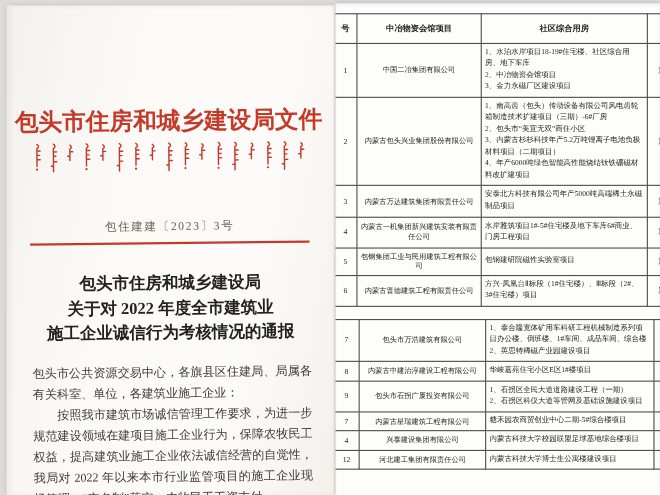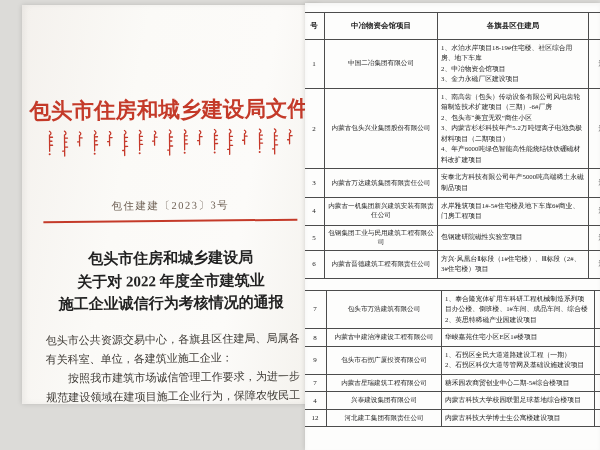--- a/index.html
+++ b/index.html
@@ -3,21 +3,21 @@
 <meta charset="utf-8">
 <style>
   html,body{margin:0;padding:0;}
   body{
     width:600px;height:450px;position:relative;overflow:hidden;
     background:#dcdbd8;
     font-family:"Liberation Serif", serif;
   }
   
   .page-left{
-    position:absolute;left:22px;top:5px;width:298px;height:399px;
+    position:absolute;left:6px;top:5px;width:298px;height:445px;
     background:linear-gradient(100deg,#f4f1ed 0%,#fbfaf7 35%,#fcfbf9 70%,#f3f1ec 100%);
     box-shadow:inset 3px 0 6px rgba(0,0,0,.05), 0 0 5px rgba(0,0,0,.15);
     overflow:hidden;
   }
   .left-content{transform:rotate(-0.6deg);}
   .masthead{
     margin-top:90px;text-align:center;white-space:nowrap;
     font-weight:bold;font-size:21.5px;color:#c43a29;letter-spacing:0;
   }
   .mongolian-row{margin-top:5px;text-align:center;height:30px;}
@@ -112,21 +112,21 @@
   </div>
 </div>
 
 <div class="page-right">
 
   <table class="credit">
     <thead>
       <tr>
         <th class="col-no">号</th>
         <th class="col-company">中冶物资会馆项目</th>
-        <th class="col-project" style="text-align:center;white-space:normal;">各旗县区住建局</th>
+        <th class="col-project" style="text-align:center;white-space:normal;">社区综合用房</th>
         <th class="col-decision">决定</th>
       </tr>
     </thead>
     <tbody id="tbody-top">
         <tr>
     <td class="col-no">1</td>
     <td class="col-company">中国二冶集团有限公司</td>
     <td class="col-project">1、水泊水岸项目18-19#住宅楼、社区综合用房、地下车库
 2、中冶物资会馆项目
 3、金力永磁厂区建设项目</td>

